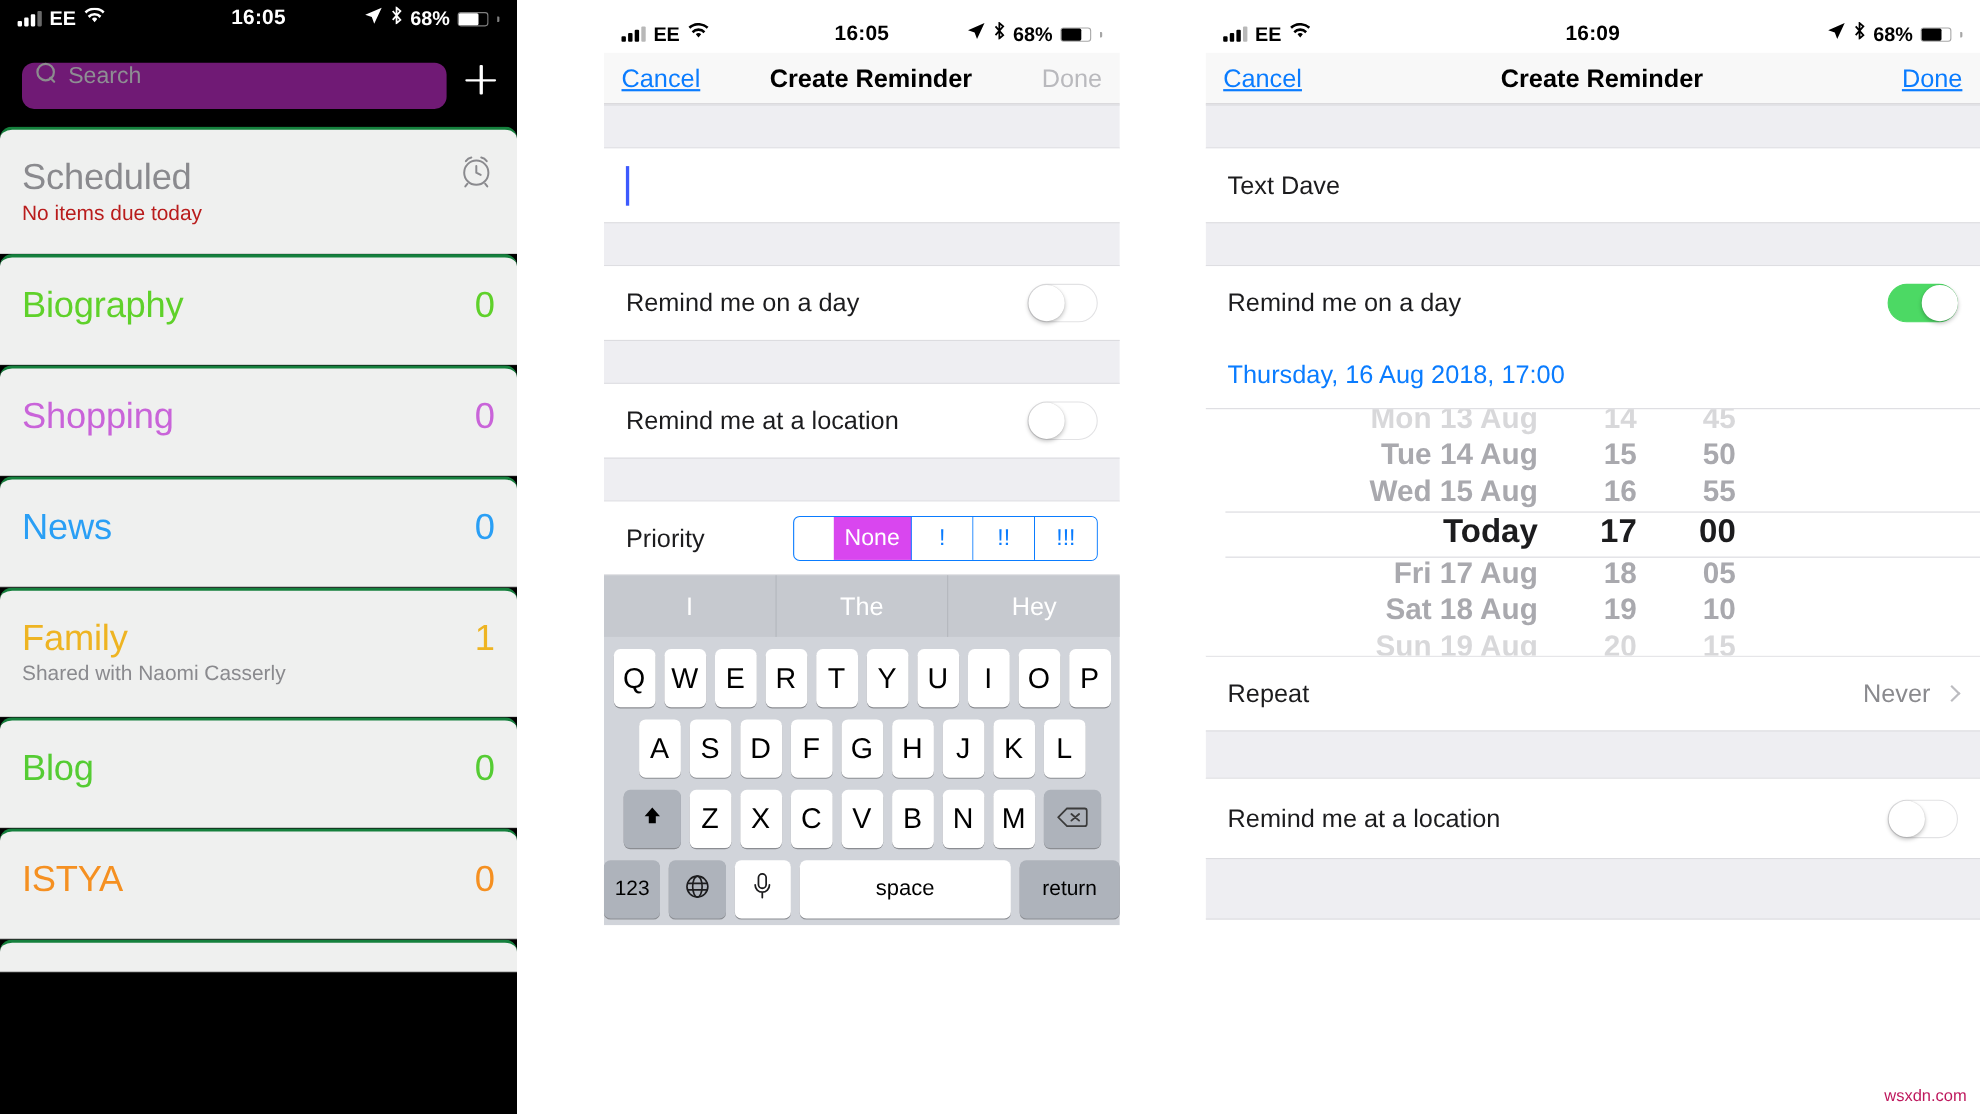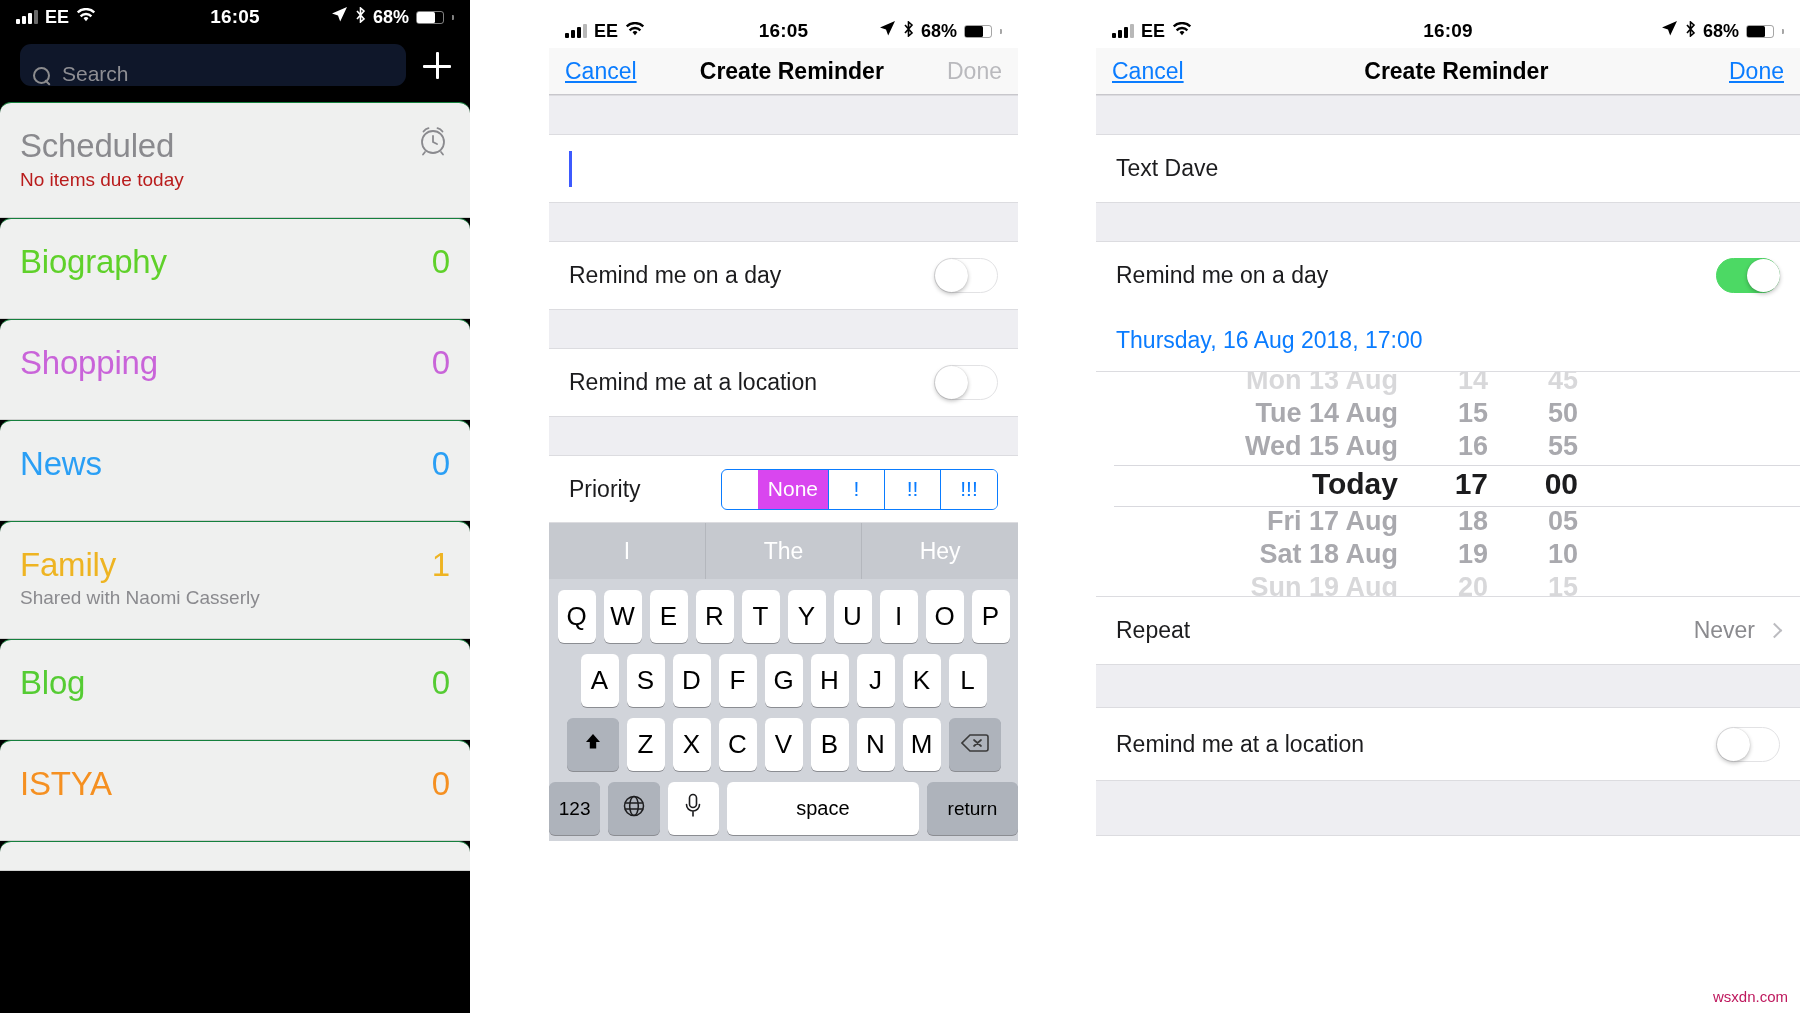--- a/index.html
+++ b/index.html
@@ -60,22 +60,22 @@
   .light .batt > span { display:block; height:100%; background:#000; border-radius:1.5px; }
   .light .batt-tip { background: rgba(0,0,0,.35); }
 
   
   #panel1 { left: 0; top: 0; width: 470px; height: 1013px; background: #000; }
   .search-row {
     display: flex; align-items: center; gap: 14px;
     padding: 10px 16px 16px 20px; background: #000;
   }
   .search-box {
-    flex: 1; height: 42px; border-radius: 11px; background: #0f172a;
-    display: flex; align-items: flex-end; gap: 10px; padding: 0 13px;
+    flex: 1; height: 42px; border-radius: 11px; background: #701a75;
+    display: flex; align-items: flex-start; gap: 10px; padding: 0 13px; margin-top: 13px;
   }
   .search-box .mag { width: 19px; height: 19px; position: relative; flex: none; }
   .search-box .mag::before {
     content: ""; position: absolute; left: 0; top: 0;
     width: 13px; height: 13px; border: 2px solid #8c8c8e; border-radius: 50%;
   }
   .search-box .mag::after {
     content: ""; position: absolute; left: 12px; top: 12px;
     width: 7px; height: 2px; background: #8c8c8e; transform: rotate(45deg);
     transform-origin: left center; border-radius: 1px;
@@ -86,21 +86,21 @@
   }
   .plus-btn::before, .plus-btn::after {
     content: ""; position: absolute; background: #fff; border-radius: 1px;
   }
   .plus-btn::before { left: 16px; top: 4px; width: 2.5px; height: 27px; }
   .plus-btn::after { left: 3px; top: 17px; width: 28px; height: 2.5px; }
 
   .list-wrap { background: #000; }
   .card {
     background: #eff0ef;
-    border-top: 1px solid #15803d;
+    border-top: 3px solid #15803d;
     border-bottom: 1px solid #d0d1d0;
     border-radius: 11px 11px 0 0;
     padding: 0 20px;
     position: relative;
   }
   .card.first { margin-top: 0; }
   .card-row {
     display: flex; align-items: baseline; justify-content: space-between;
   }
   .card-title { font-size: 33px; letter-spacing: -.2px; }

